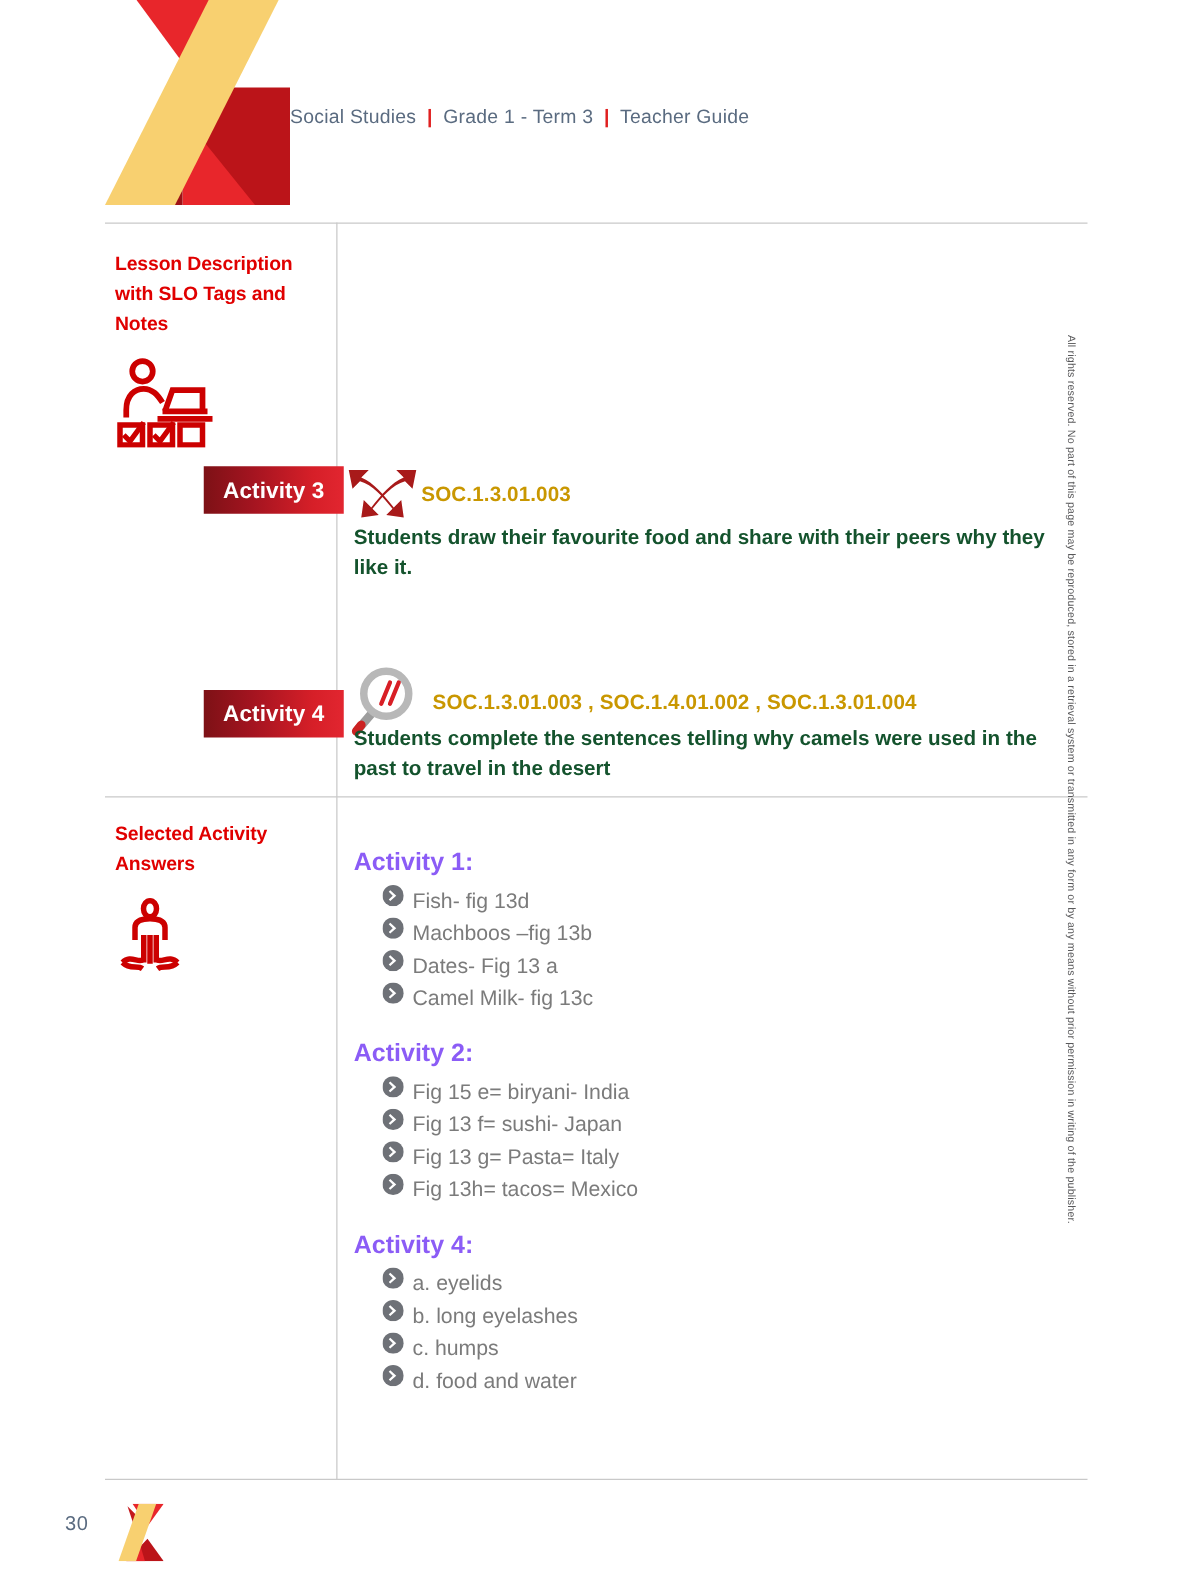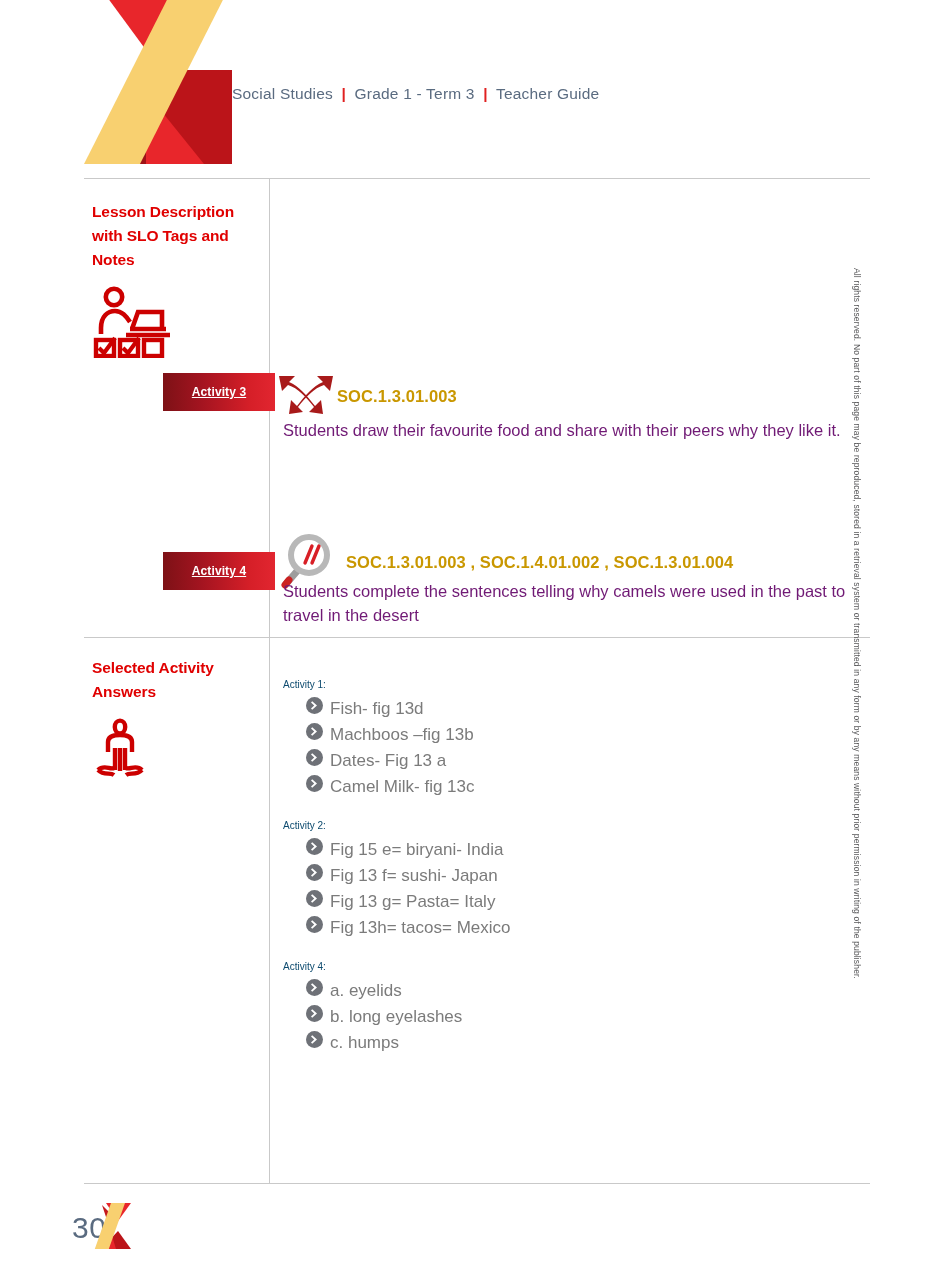--- a/index.html
+++ b/index.html
@@ -72,26 +72,25 @@
   .side-icon { margin-top: 14px; }
 
   
   .activity-badge {
     position: absolute;
     height: 38px;
     width: 112px;
     background: linear-gradient(90deg, #7d1116 0%, #a41420 35%, #d61f28 78%, #e22630 100%);
     color: #ffffff;
     font-weight: 700;
-    font-size: 12px;
+    font-size: 18px;
     display: flex;
     align-items: center;
     justify-content: center;
     letter-spacing: .1px;
-    text-decoration: underline;
   }
   #badge-a3 { left: 163px; top: 373px; }
   #badge-a4 { left: 163px; top: 552px; }
 
   
   .activity-head {
     position: absolute;
     display: flex;
     align-items: center;
     gap: 2px;
@@ -101,35 +100,36 @@
   .slo-code {
     color: #c99700;
     font-weight: 700;
     font-size: 16.5px;
     letter-spacing: .1px;
     white-space: nowrap;
   }
   #head-a4 .slo-code { margin-left: 9px; }
   .activity-text {
     position: absolute;
-    color: #701a75;
+    color: #14532d;
     font-size: 16.5px;
     line-height: 24px;
     width: 565px;
+    font-weight: bold;
   }
   #text-a3 { left: 283px; top: 418px; }
   #text-a4 { left: 283px; top: 579px; }
 
   
   #answers { position: absolute; left: 283px; top: 679px; width: 560px; }
   .ans-group { margin-bottom: 20px; }
   .ans-title {
-    color: #0c4a6e;
-    font-weight: 400;
-    font-size: 10px;
+    color: #8b5cf6;
+    font-weight: 700;
+    font-size: 20px;
     margin-bottom: 6px;
   }
   .ans-list { list-style: none; margin: 0; padding: 0 0 0 23px; }
   .ans-item {
     display: flex;
     align-items: center;
     gap: 7px;
     line-height: 26px;
   }
   .ans-label {
@@ -148,24 +148,23 @@
     letter-spacing: .15px;
     transform: rotate(90deg);
     transform-origin: 0 0;
     white-space: nowrap;
   }
 
   
   #footer-page {
     position: absolute;
     left: 52px; top: 1211px;
-    font-size: 30px;
+    font-size: 16px;
     color: #5a6b80;
     letter-spacing: .5px;
-    margin-left: 20px;
   }
   #footer-logo {
     position: absolute;
     left: 88px; top: 1203px;
     width: 43px; height: 46px;
   }
 </style>
 </head>
 <body>
 
@@ -400,20 +399,29 @@
         <span class="ans-label">b. long eyelashes</span>
       </li>
       <li class="ans-item">
         <span class="bullet-icon">
           <svg width="17" height="17" viewBox="0 0 17 17">
               <circle cx="8.5" cy="8.5" r="8.5" fill="#6e7177"></circle>
               <path d="M6.2 4.2 L11 8.5 L6.2 12.8 L5.0 11.6 L8.2 8.5 L5.0 5.4 Z" fill="#ffffff"></path>
             </svg>
         </span>
         <span class="ans-label">c. humps</span>
+      </li>
+      <li class="ans-item">
+        <span class="bullet-icon">
+          <svg width="17" height="17" viewBox="0 0 17 17">
+              <circle cx="8.5" cy="8.5" r="8.5" fill="#6e7177"></circle>
+              <path d="M6.2 4.2 L11 8.5 L6.2 12.8 L5.0 11.6 L8.2 8.5 L5.0 5.4 Z" fill="#ffffff"></path>
+            </svg>
+        </span>
+        <span class="ans-label">d. food and water</span>
       </li>
     </ul>
   </div>
 
 </div>
 
 <div id="copyright">All rights reserved. No part of this page may be reproduced, stored in a retrieval system or transmitted in any form or by any means without prior permission in writing of the publisher.</div>
 
 <div id="footer-page">30</div>
 <div id="footer-logo">

